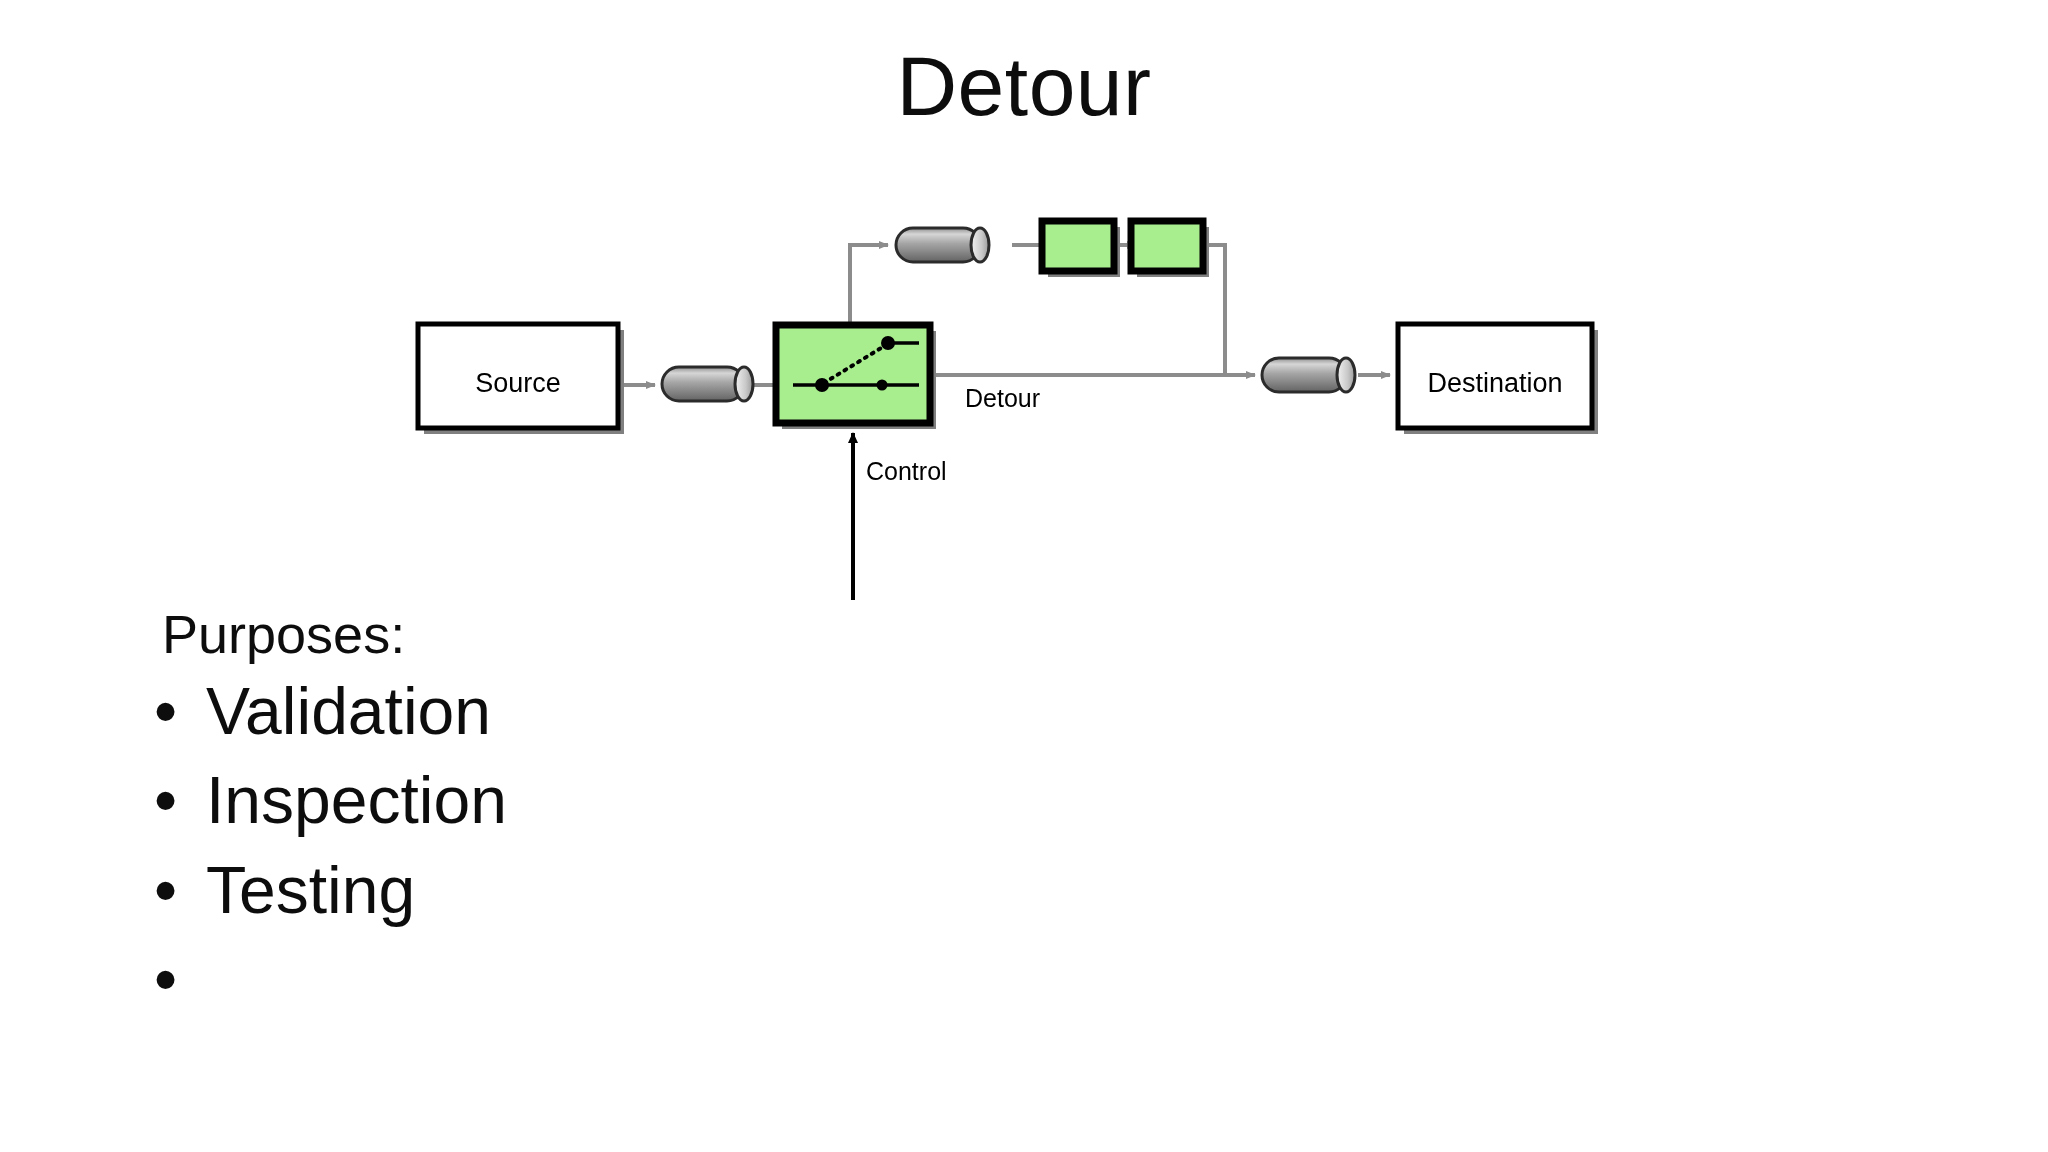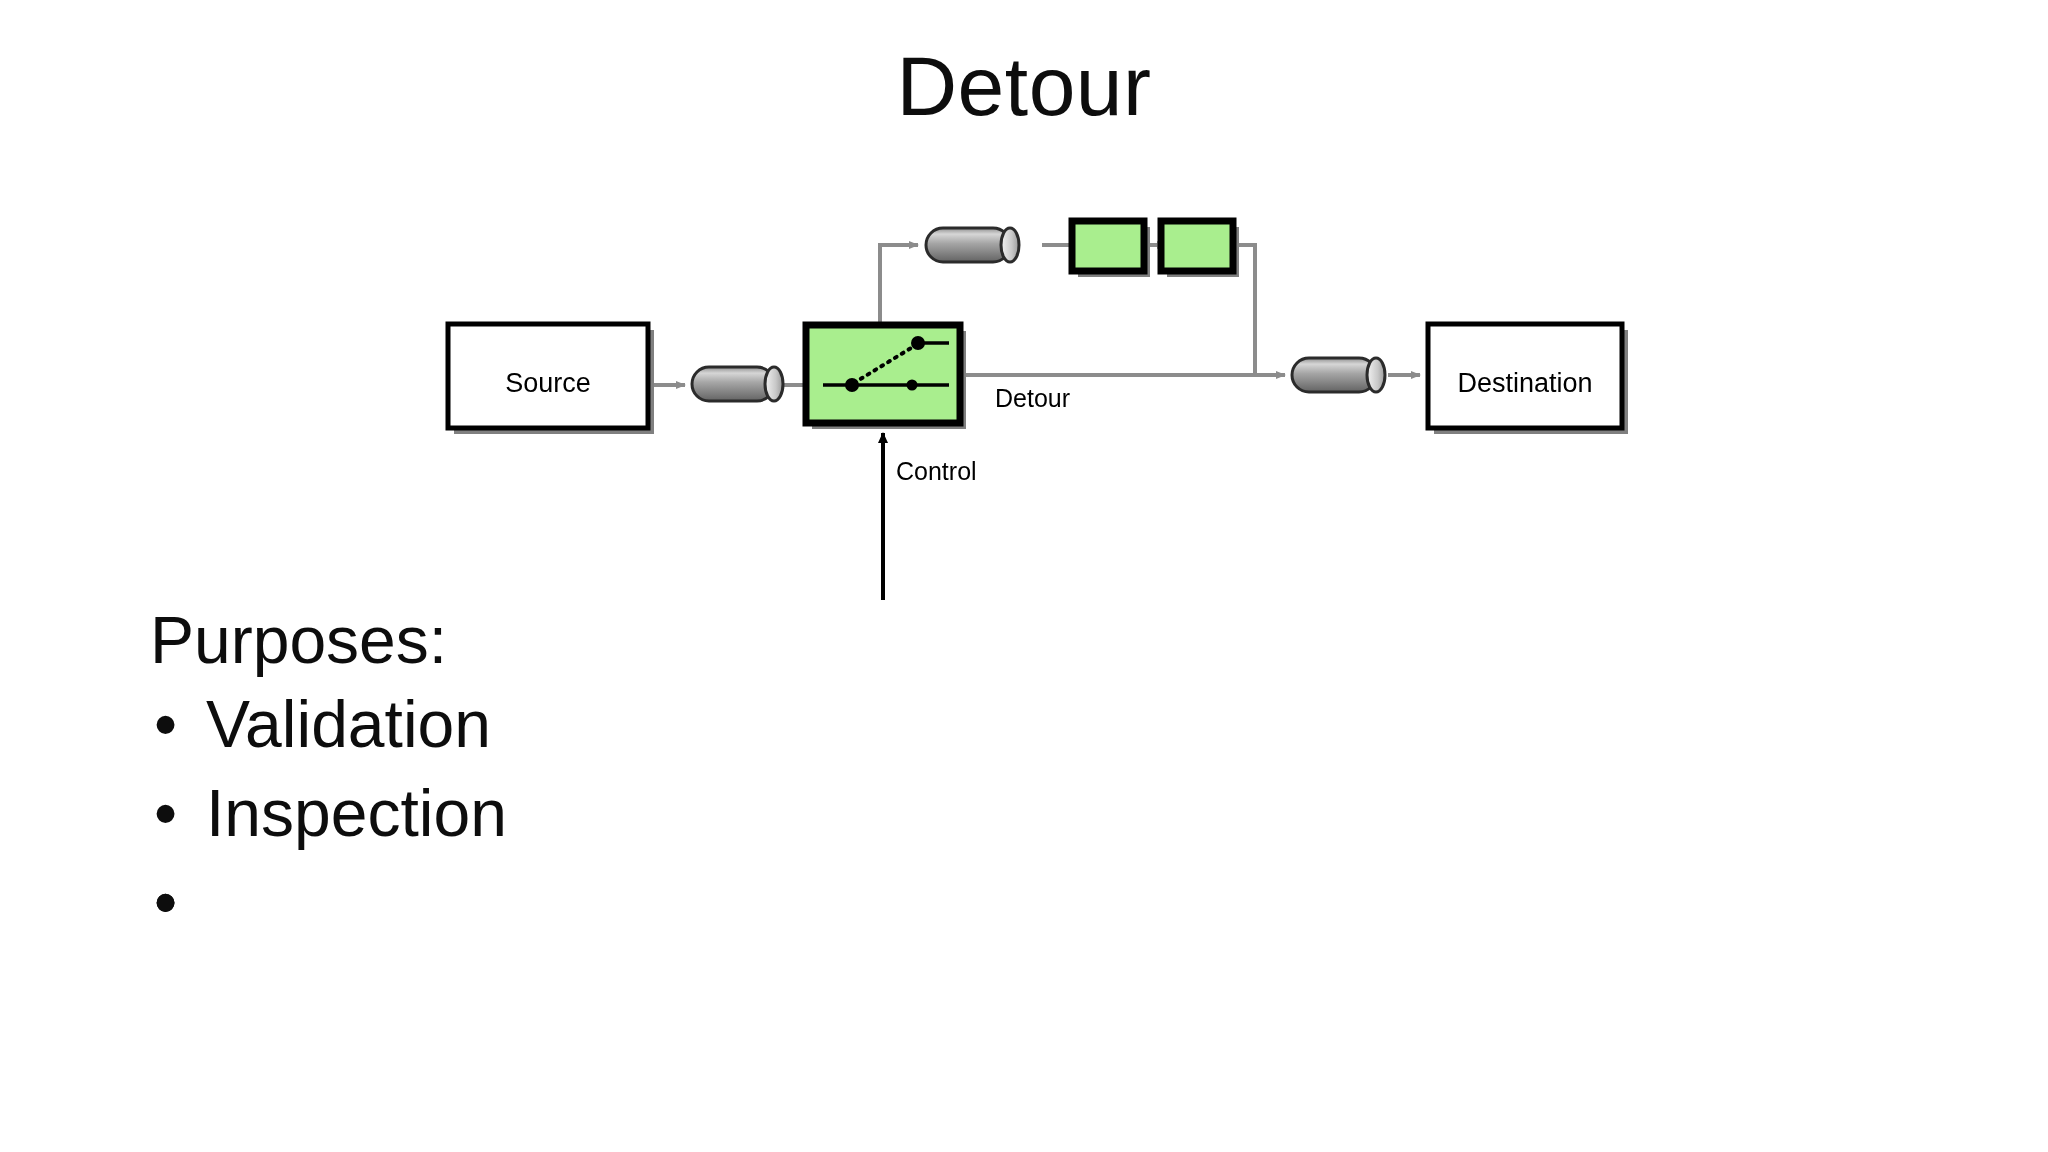--- a/index.html
+++ b/index.html
@@ -30,37 +30,36 @@
     color: #0d0d0d;
   }
 
   
   #diagram {
     position: absolute;
     left: 0px;
     top: 180px;
     width: 1652px;
     height: 420px;
-    margin-left: 30px;
   }
   #diagram svg { display: block; }
 
   
   #purposes-block {
     position: absolute;
     left: 150px;
     top: 605px;
     width: 1200px;
   }
   .purpose-heading {
-    font-size: 66px;
+    font-size: 54px;
     line-height: 1.08;
     font-weight: 400;
     color: #0d0d0d;
-    margin: 0 0 4px 0;
+    margin: 0 0 4px 12px;
     white-space: nowrap;
   }
   ul.purpose-list {
     list-style: none;
     margin: 0;
     padding: 0;
   }
   ul.purpose-list li {
     font-size: 66px;
     line-height: 1.35;
@@ -202,18 +201,19 @@
     <li>
       <span class="bullet-dot">•</span>
       <span>Validation</span>
     </li>
     <li>
       <span class="bullet-dot">•</span>
       <span>Inspection</span>
     </li>
     <li>
       <span class="bullet-dot">•</span>
+      <span>Testing</span>
     </li>
     <li>
       <span class="bullet-dot">•</span>
     </li>
   </ul>
 </div>
 
 </body></html>

